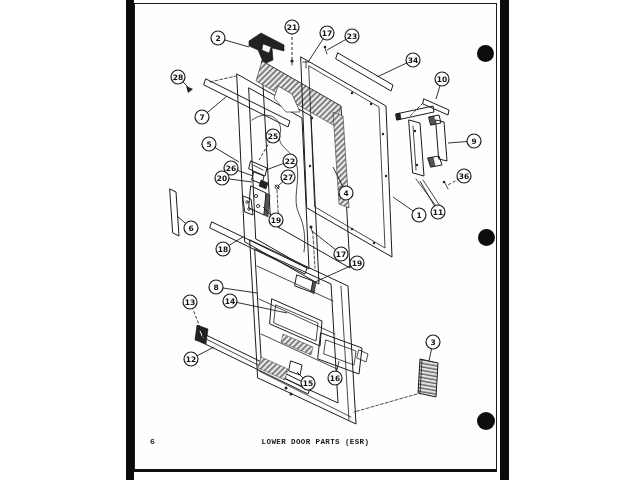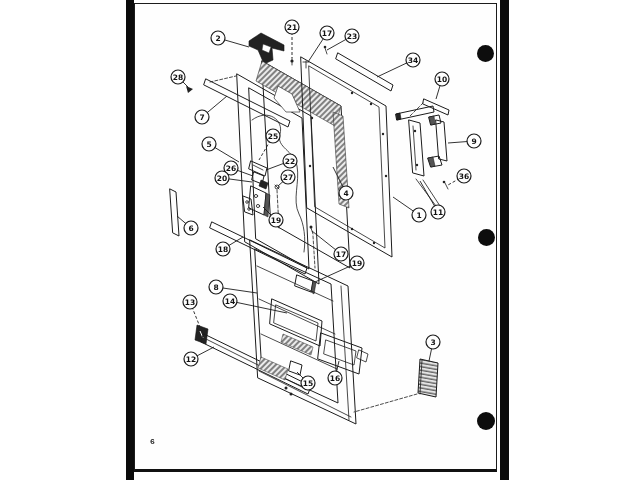--- a/index.html
+++ b/index.html
@@ -336,13 +336,14 @@
           <text x="433" y="344.6" text-anchor="middle" class="callout-num">3</text>
         </g>
       </g>
   </svg>
 
   <div class="binder-hole" id="hole-1"></div>
   <div class="binder-hole" id="hole-2"></div>
   <div class="binder-hole" id="hole-3"></div>
 
   <div id="page-number">6</div>
+  <div id="caption">LOWER DOOR PARTS (ESR)</div>
 </div>
 
 </body></html>

